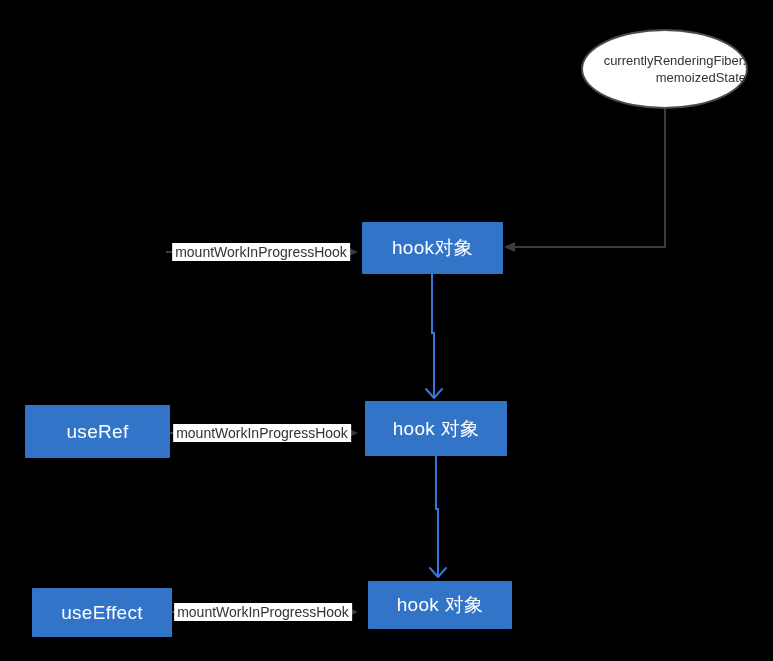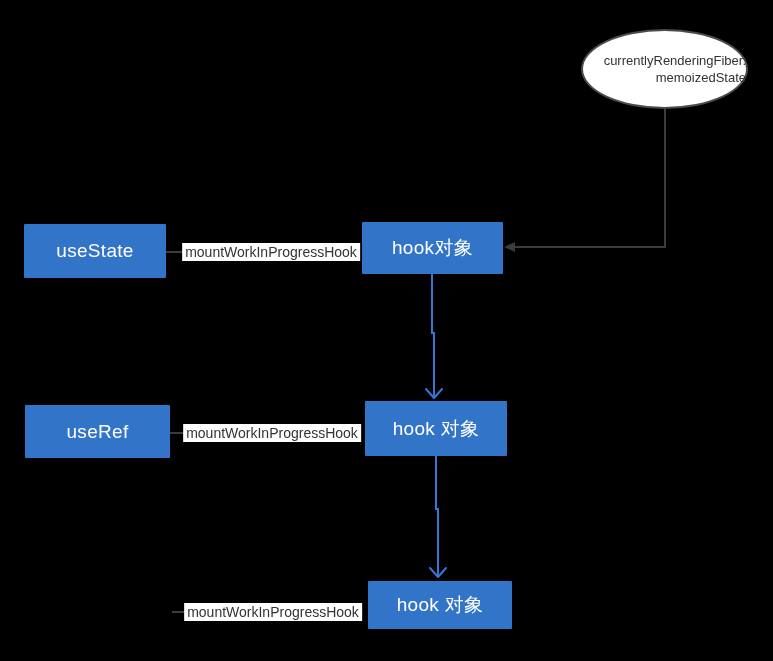--- a/index.html
+++ b/index.html
@@ -56,21 +56,20 @@
   }
   .edge-label {
     position: absolute;
     transform: translate(-50%, -50%);
     background: #ffffff;
     color: #333333;
     font-size: 14px;
     line-height: 16px;
     padding: 1px 3px;
     white-space: nowrap;
-    margin-left: 10px;
   }
   
   #node-usestate  { left: 24px;  top: 224px; width: 142px; height: 54px; }
   #node-hook1     { left: 362px; top: 222px; width: 141px; height: 52px; }
   #node-useref    { left: 25px;  top: 405px; width: 145px; height: 53px; }
   #node-hook2     { left: 365px; top: 401px; width: 142px; height: 55px; }
   #node-useeffect { left: 32px;  top: 588px; width: 140px; height: 49px; }
   #node-hook3     { left: 368px; top: 581px; width: 144px; height: 48px; }
   #edge-label-1 { left: 261px; top: 252px; }
   #edge-label-2 { left: 262px; top: 433px; }
@@ -112,24 +111,24 @@
       <path d="M436,456 L436,509 L438,509 L438,577 " fill="none" stroke="#3576D8" stroke-width="2"></path>
       <polyline points="430,568 438,577 446,568" fill="none" stroke="#3576D8" stroke-width="2" stroke-linecap="round" stroke-linejoin="round"></polyline>
     </g>
   </svg>
 
   <div class="ellipse-node">
     <span>currentlyRenderingFiber.</span>
     <span>memoizedState</span>
   </div>
 
-  <div class="node" id="node-usestate">useState</div>
   <div class="edge-label" id="edge-label-1">mountWorkInProgressHook</div>
   <div class="node" id="node-useref">useRef</div>
 
   <div class="node" id="node-hook1">hook对象</div>
   <div class="edge-label" id="edge-label-2">mountWorkInProgressHook</div>
   <div class="node" id="node-hook2">hook 对象</div>
 
+  <div class="node" id="node-useeffect">useEffect</div>
   <div class="edge-label" id="edge-label-3">mountWorkInProgressHook</div>
   <div class="node" id="node-hook3">hook 对象</div>
 
 </div>
 
 </body></html>

